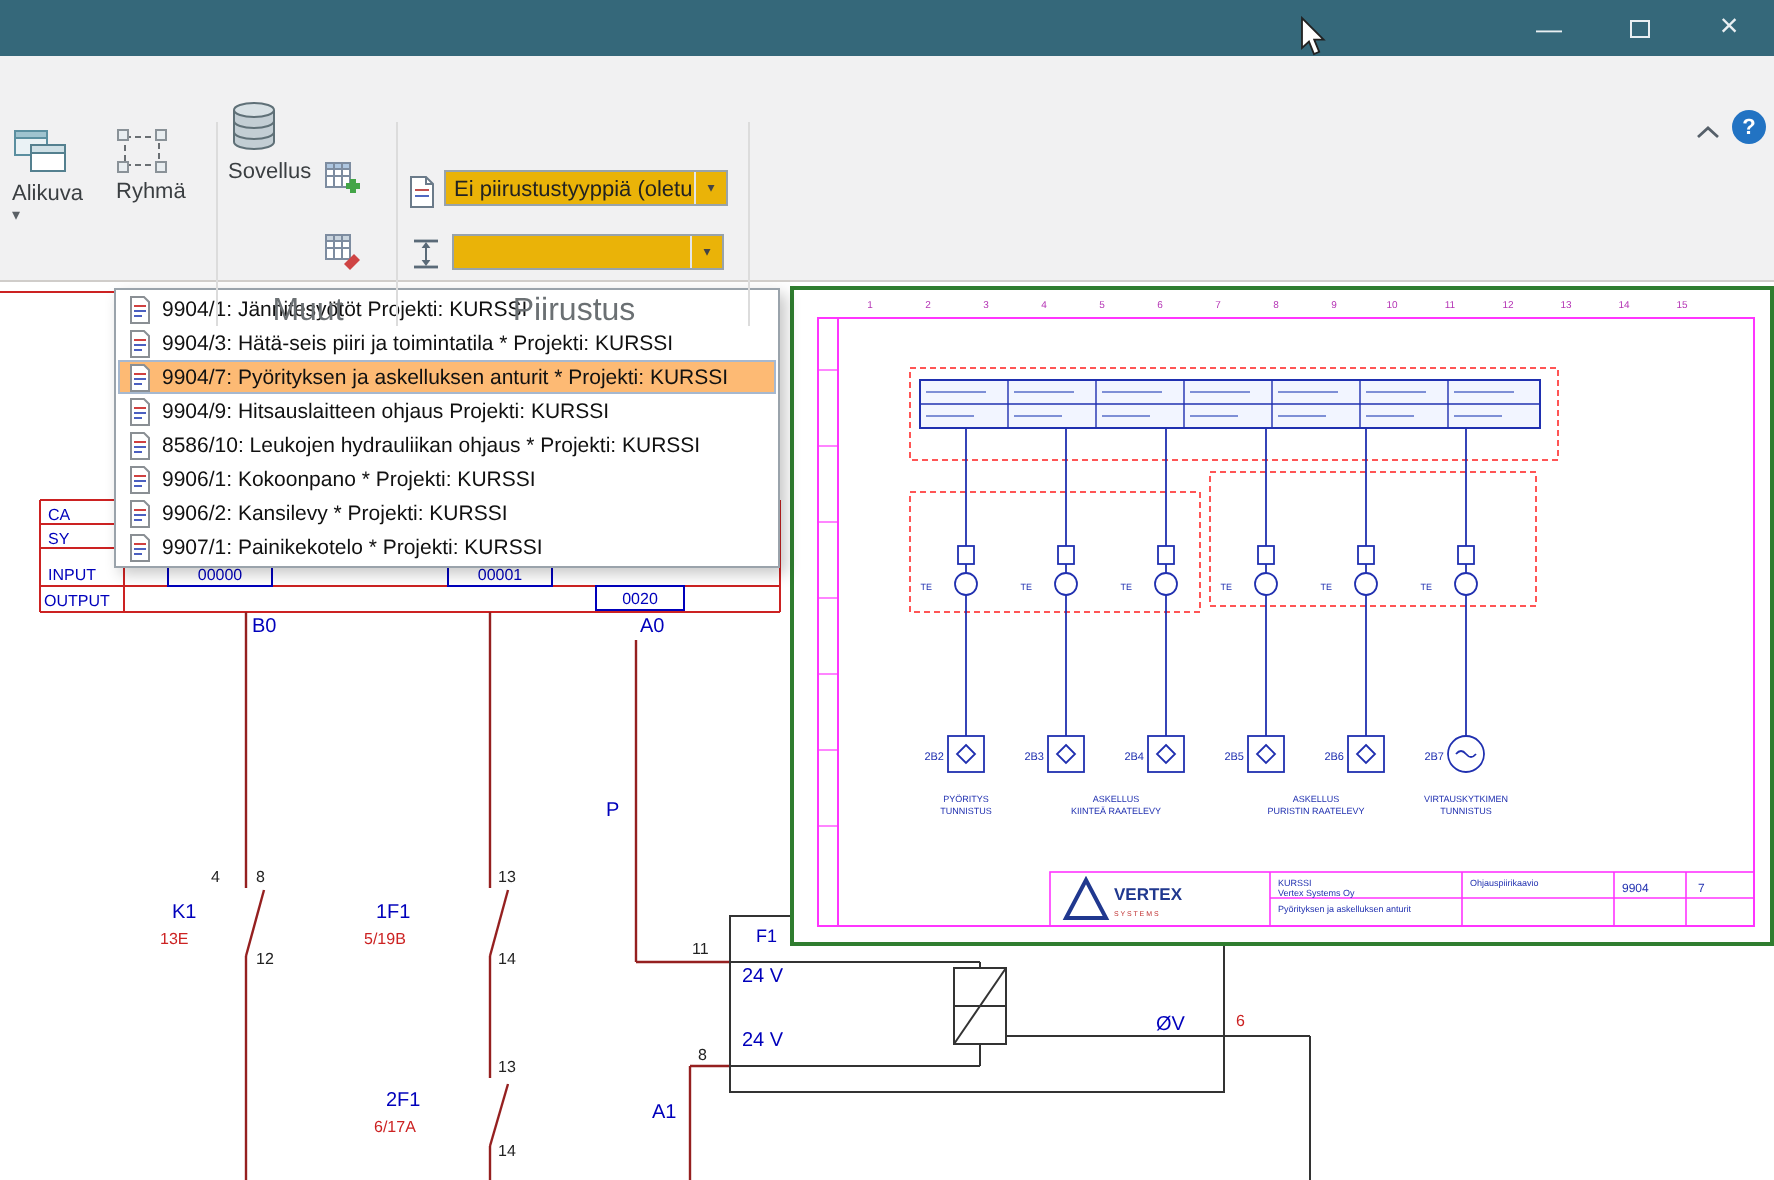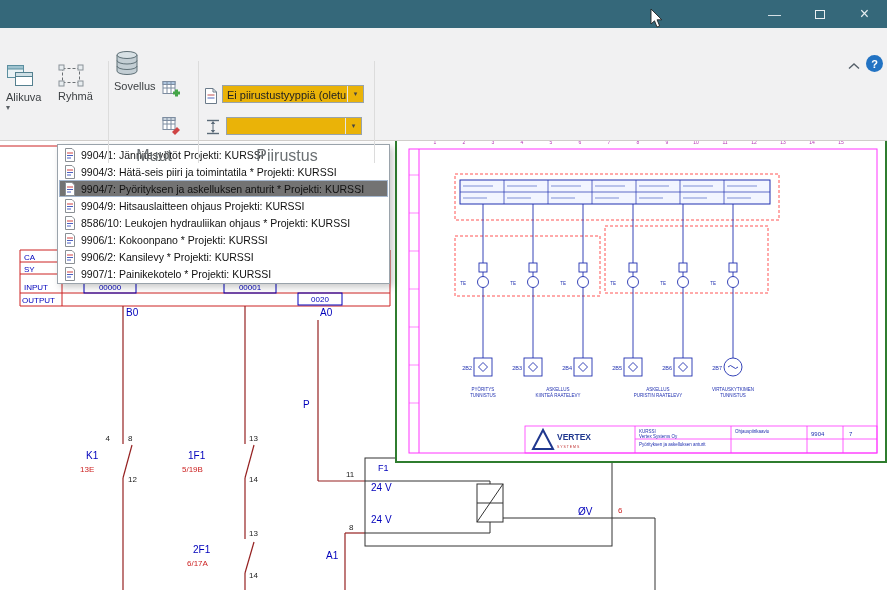--- a/index.html
+++ b/index.html
@@ -26,23 +26,23 @@
   .chevbtn{position:absolute;left:845px;top:31px;width:18px;height:14px;display:flex;
     align-items:center;justify-content:center}
   .helpbtn{position:absolute;left:866px;top:27px;width:17px;height:17px;border-radius:50%;
     background:#2273c3;color:#fff;font-size:11px;font-weight:bold;display:flex;
     align-items:center;justify-content:center}
   .canvas{position:absolute;left:0;top:141px;width:887px;height:449px;background:#fff;z-index:1}
   .popup{position:absolute;left:57px;top:144px;width:333px;background:#fff;border:1px solid #9aa3ab;
     box-shadow:3px 3px 7px rgba(0,0,0,.22);z-index:20;padding:1px}
   .pitem{height:17px;display:flex;align-items:center;font-size:10.5px;color:#111;padding:0 4px;
     border:1px solid transparent;white-space:nowrap;overflow:hidden}
-  .pitem.sel{background:#737373;border-color:#a6b8cf}
+  .pitem.sel{background:#fdba74;border-color:#a6b8cf}
   .picon{margin-right:5px;flex:0 0 auto;display:flex}
-  .preview{position:absolute;left:395px;top:133px;width:492px;height:330px;background:#fff;
+  .preview{position:absolute;left:395px;top:143px;width:492px;height:330px;background:#fff;
     border:2px solid #2f7d2f;z-index:10;overflow:hidden}
   svg text{font-family:"Liberation Sans",sans-serif}
   .st-b{fill:#0000bb;font-size:10px}
   .st-b8{fill:#0000bb;font-size:8px}
   .st-b9{fill:#0000bb;font-size:9px}
   .st-r8{fill:#cc2222;font-size:8px}
   .st-p8{fill:#222;font-size:8px}
   .pv-t{fill:#2030b0;font-size:4.5px}
   .pv-id{fill:#2030b0;font-size:5.5px}
   .pv-cap{fill:#2030b0;font-size:4.5px;text-anchor:middle}

